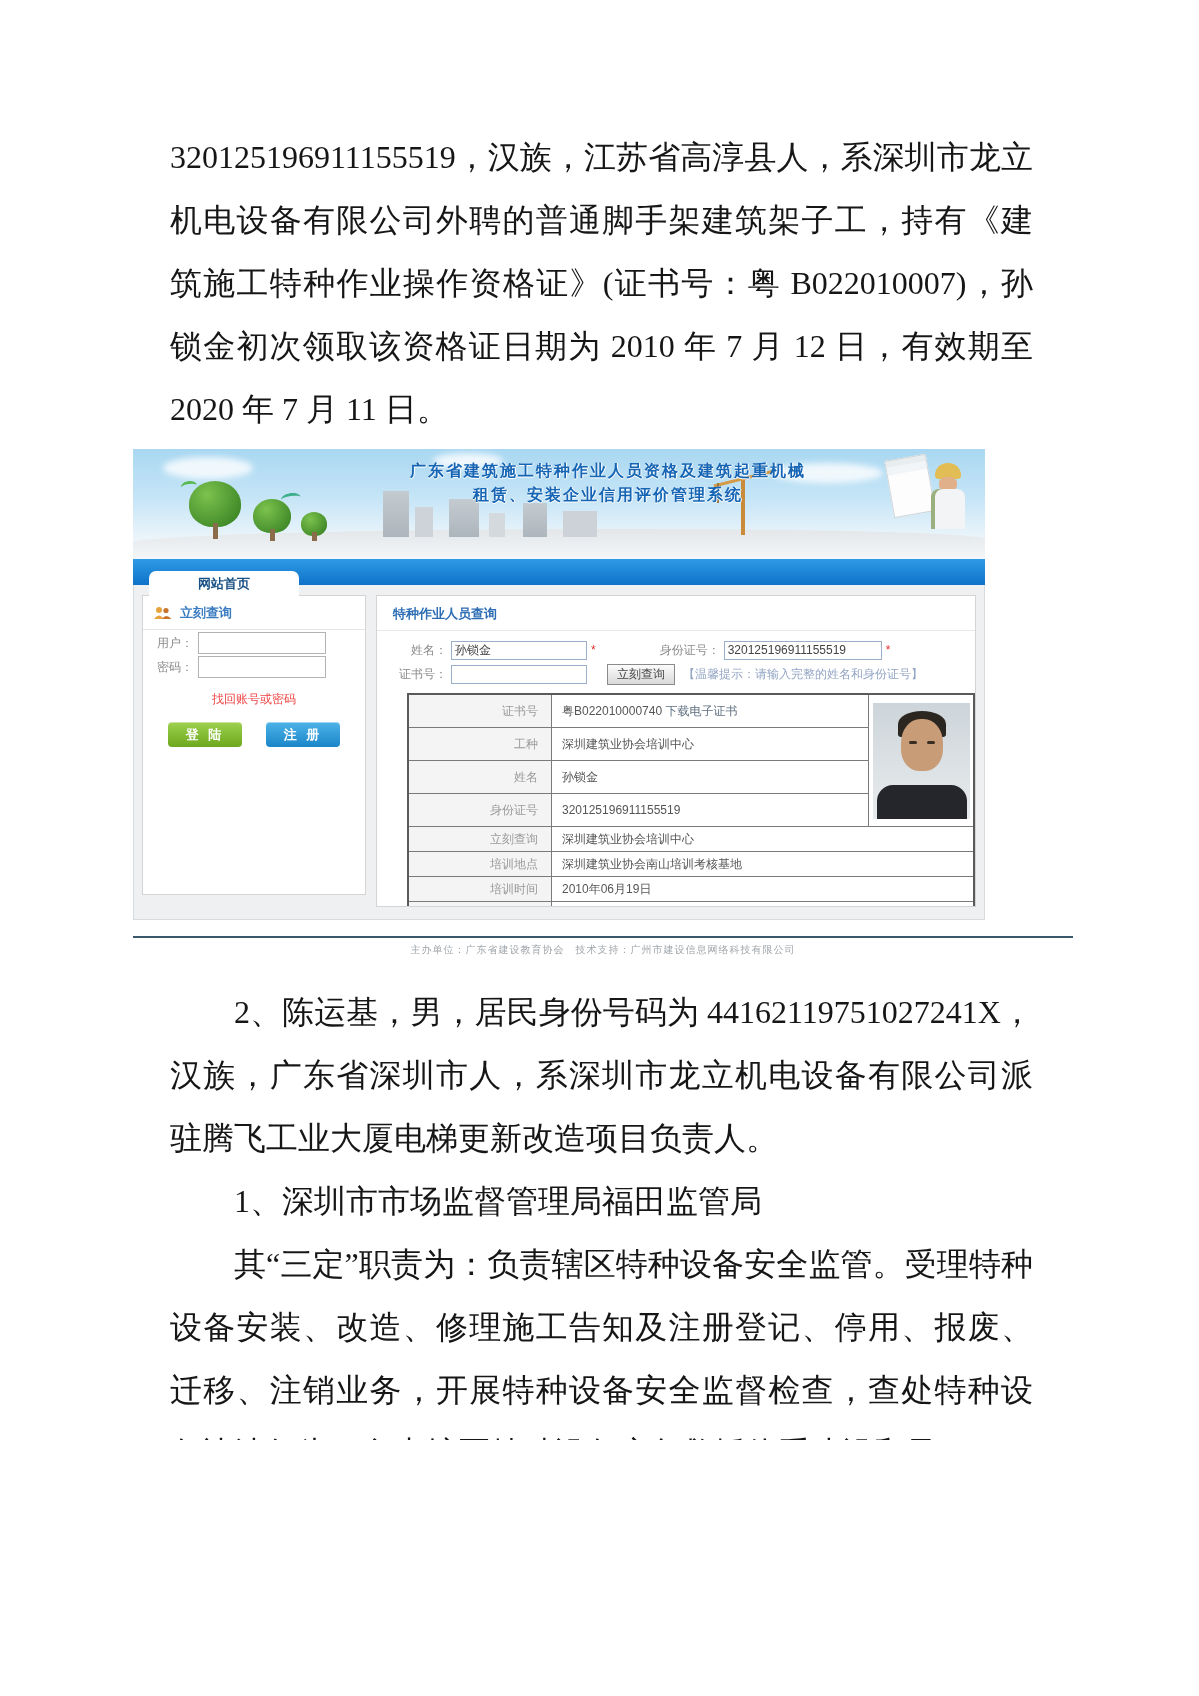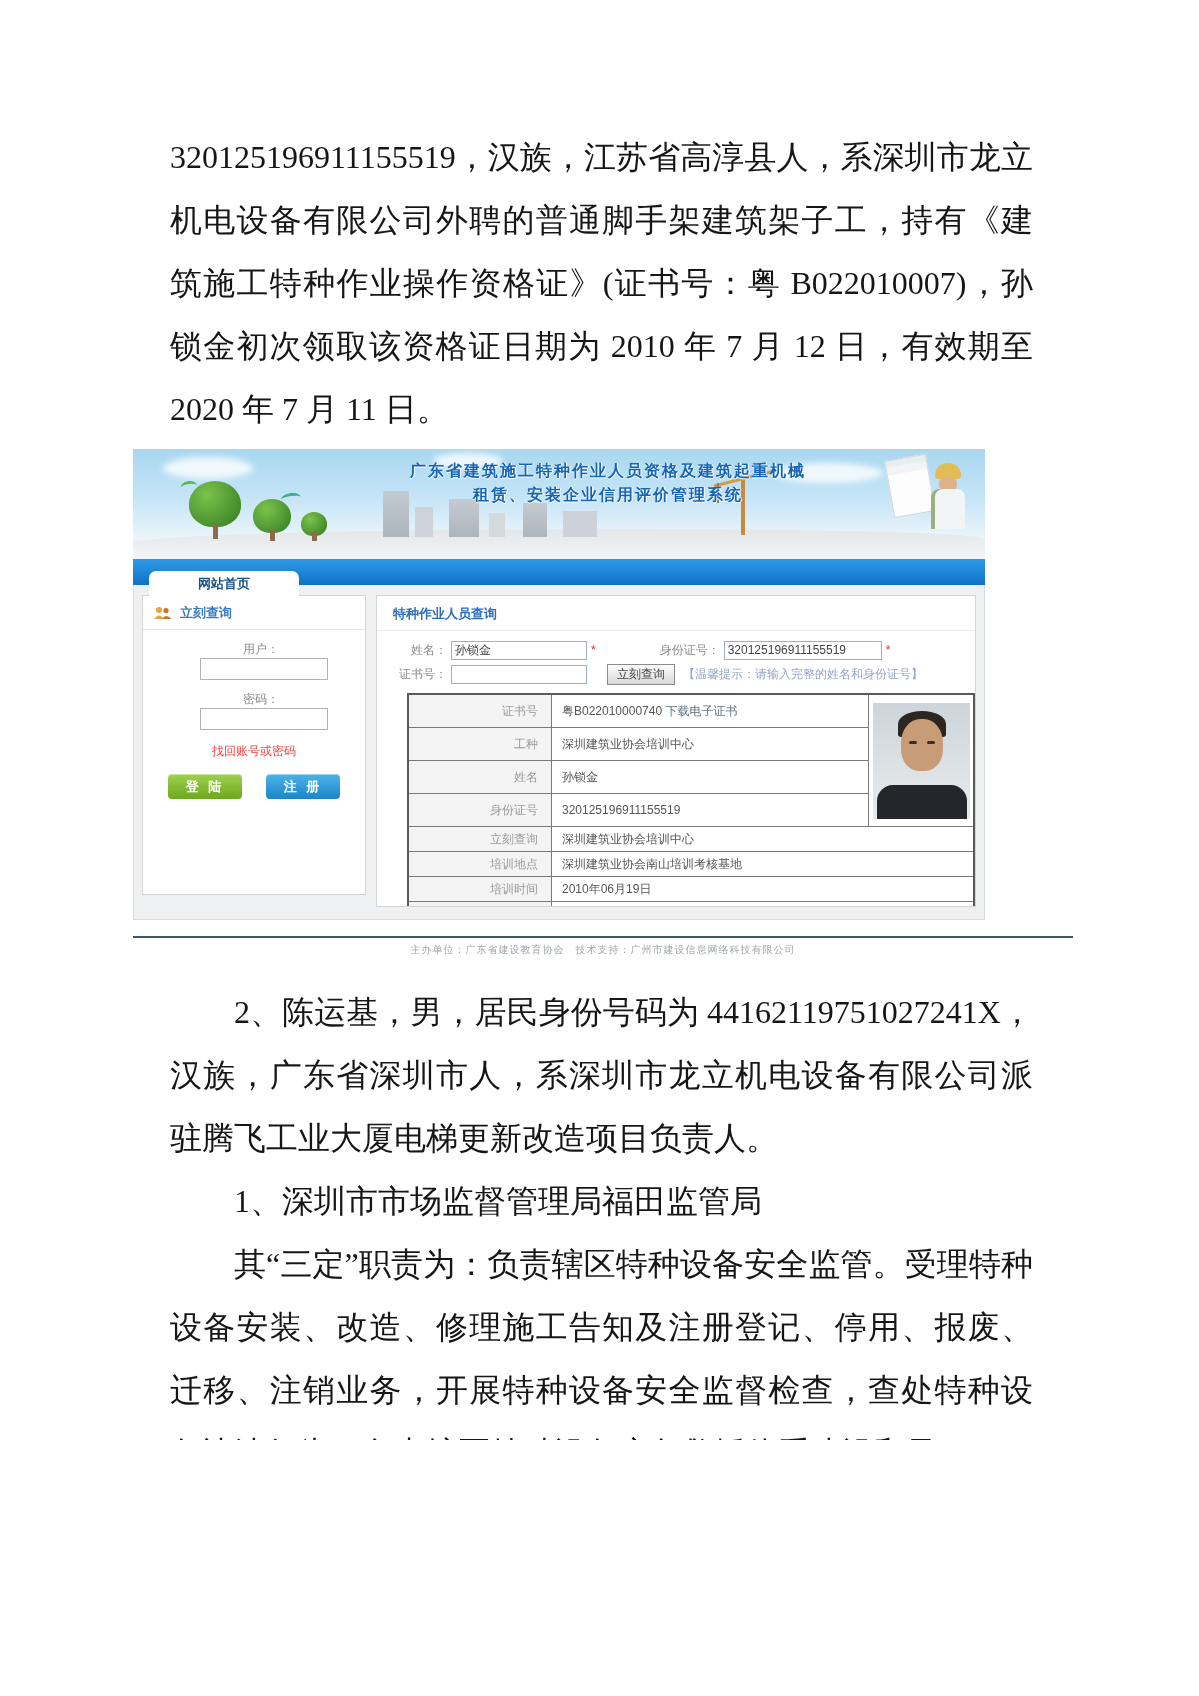--- a/index.html
+++ b/index.html
@@ -59,21 +59,21 @@
     text-shadow:0 1px 0 #ffffff,1px 0 0 #ffffff;}
   .navbar{position:relative;height:26px;background:linear-gradient(180deg,#2f9ae6,#0e72c8);}
   .tab{position:absolute;left:16px;top:12px;width:150px;height:26px;background:#ffffff;
     border-radius:7px 7px 0 0;display:flex;align-items:center;justify-content:center;
     font-size:13px;font-weight:bold;color:#1a5184;cursor:pointer;}
   .content{width:852px;box-sizing:border-box;background:#eef0f2;border:1px solid #d7dbde;border-top:none;
     padding:10px 8px 12px 8px;display:flex;gap:10px;align-items:flex-start;}
   .login-panel{width:224px;height:300px;box-sizing:border-box;background:#fff;border:1px solid #d4d4d4;}
   .panel-head{display:flex;align-items:center;gap:7px;padding:8px 10px 7px;border-bottom:1px solid #e6e6e6;
     color:#3a7cc0;font-weight:bold;font-size:13px;}
-  .login-row{display:flex;align-items:center;margin:11px 0 0 14px;font-size:12px;color:#8a8a8a;flex-direction:column;}
+  .login-row{display:flex;align-items:center;margin:2px 0 0 14px;font-size:12px;color:#8a8a8a;}
   .login-row input{width:122px;height:18px;border:1px solid #b3b3b3;margin-left:5px;background:#fff;}
   .forgot{text-align:center;color:#ef4444;font-size:12px;margin-top:13px;cursor:pointer;}
   .btn-row{display:flex;justify-content:center;gap:24px;margin-top:14px;}
   .btn{width:74px;height:25px;border:none;border-radius:4px;color:#fff;font-weight:bold;
     font-size:13px;letter-spacing:3px;cursor:pointer;box-shadow:inset 0 1px 0 rgba(255,255,255,.45);}
   .btn-green{background:linear-gradient(180deg,#9ed14f,#6ca81e);}
   .btn-blue{background:linear-gradient(180deg,#4db3e8,#1a85c8);}
   .query-panel{flex:1;height:312px;box-sizing:border-box;background:#fff;border:1px solid #d4d4d4;overflow:hidden;}
   .q-head{padding:9px 16px 7px;font-size:13px;font-weight:bold;color:#2e6eb5;border-bottom:1px solid #e8e8e8;}
   .q-form{padding:7px 0 2px 12px;font-size:12px;color:#8a8a8a;}

